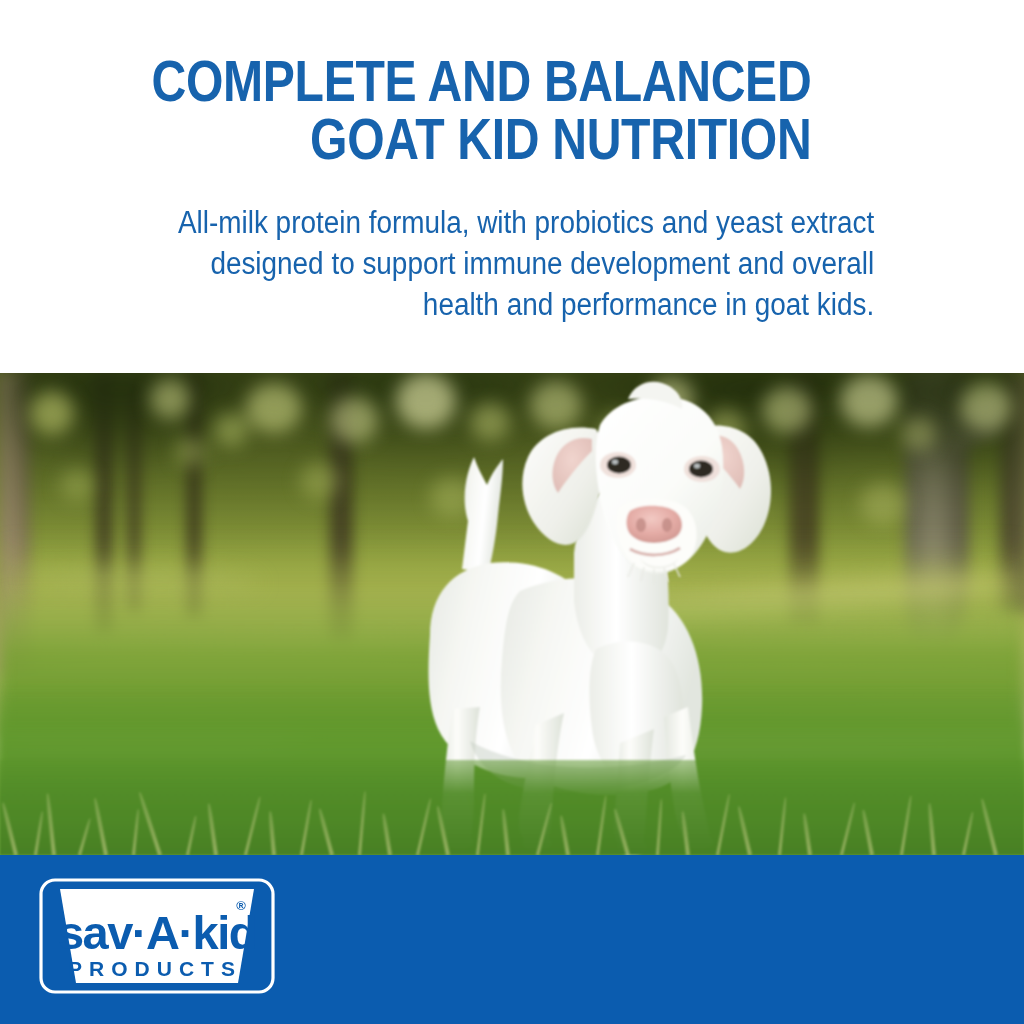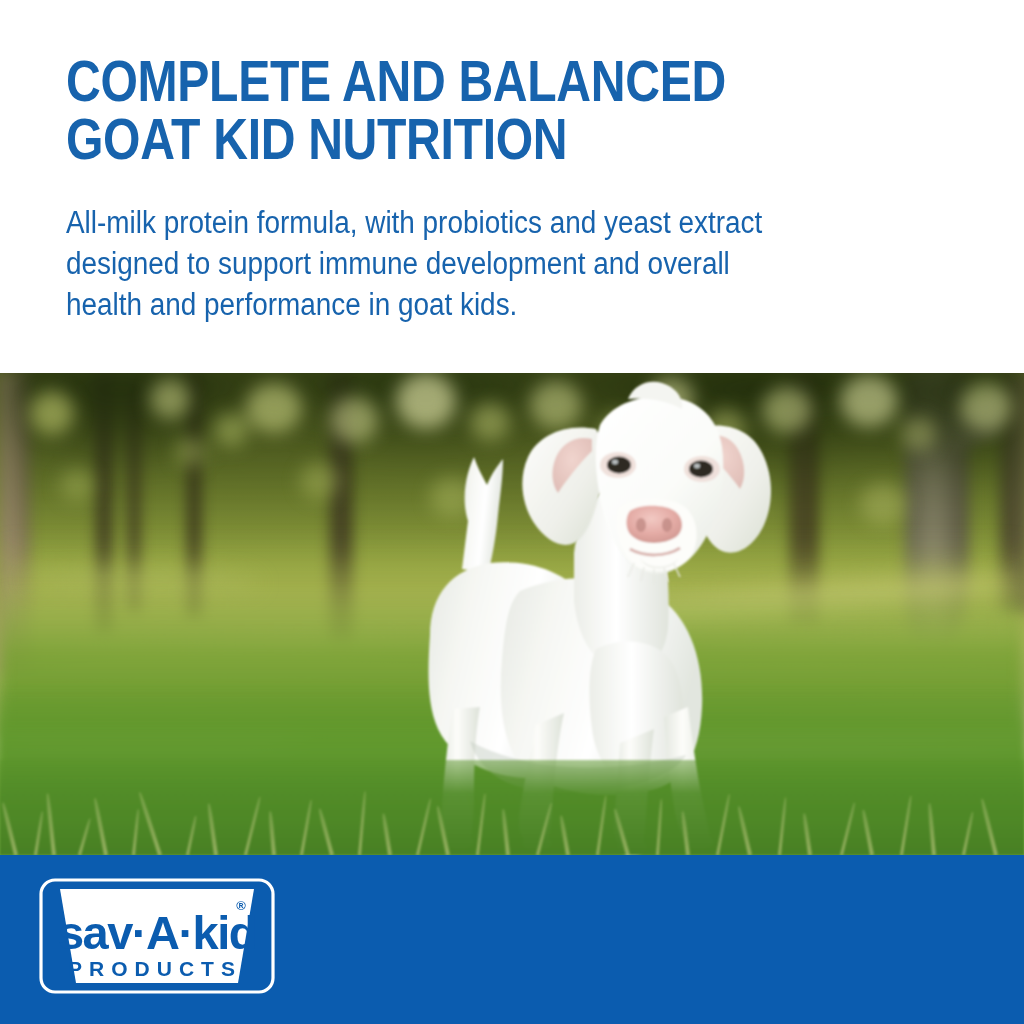--- a/index.html
+++ b/index.html
@@ -13,20 +13,21 @@
     font-family: "Liberation Sans", sans-serif;
     overflow: hidden;
   }
 
   #page {
     position: relative;
     width: 1024px;
     height: 1024px;
     background: #fde047;
     overflow: hidden;
+    text-align: right;
   }
 
   
   .text-block {
     position: absolute;
     left: 0;
     top: 0;
     width: 1024px;
     height: 373px;
     background: #ffffff;

